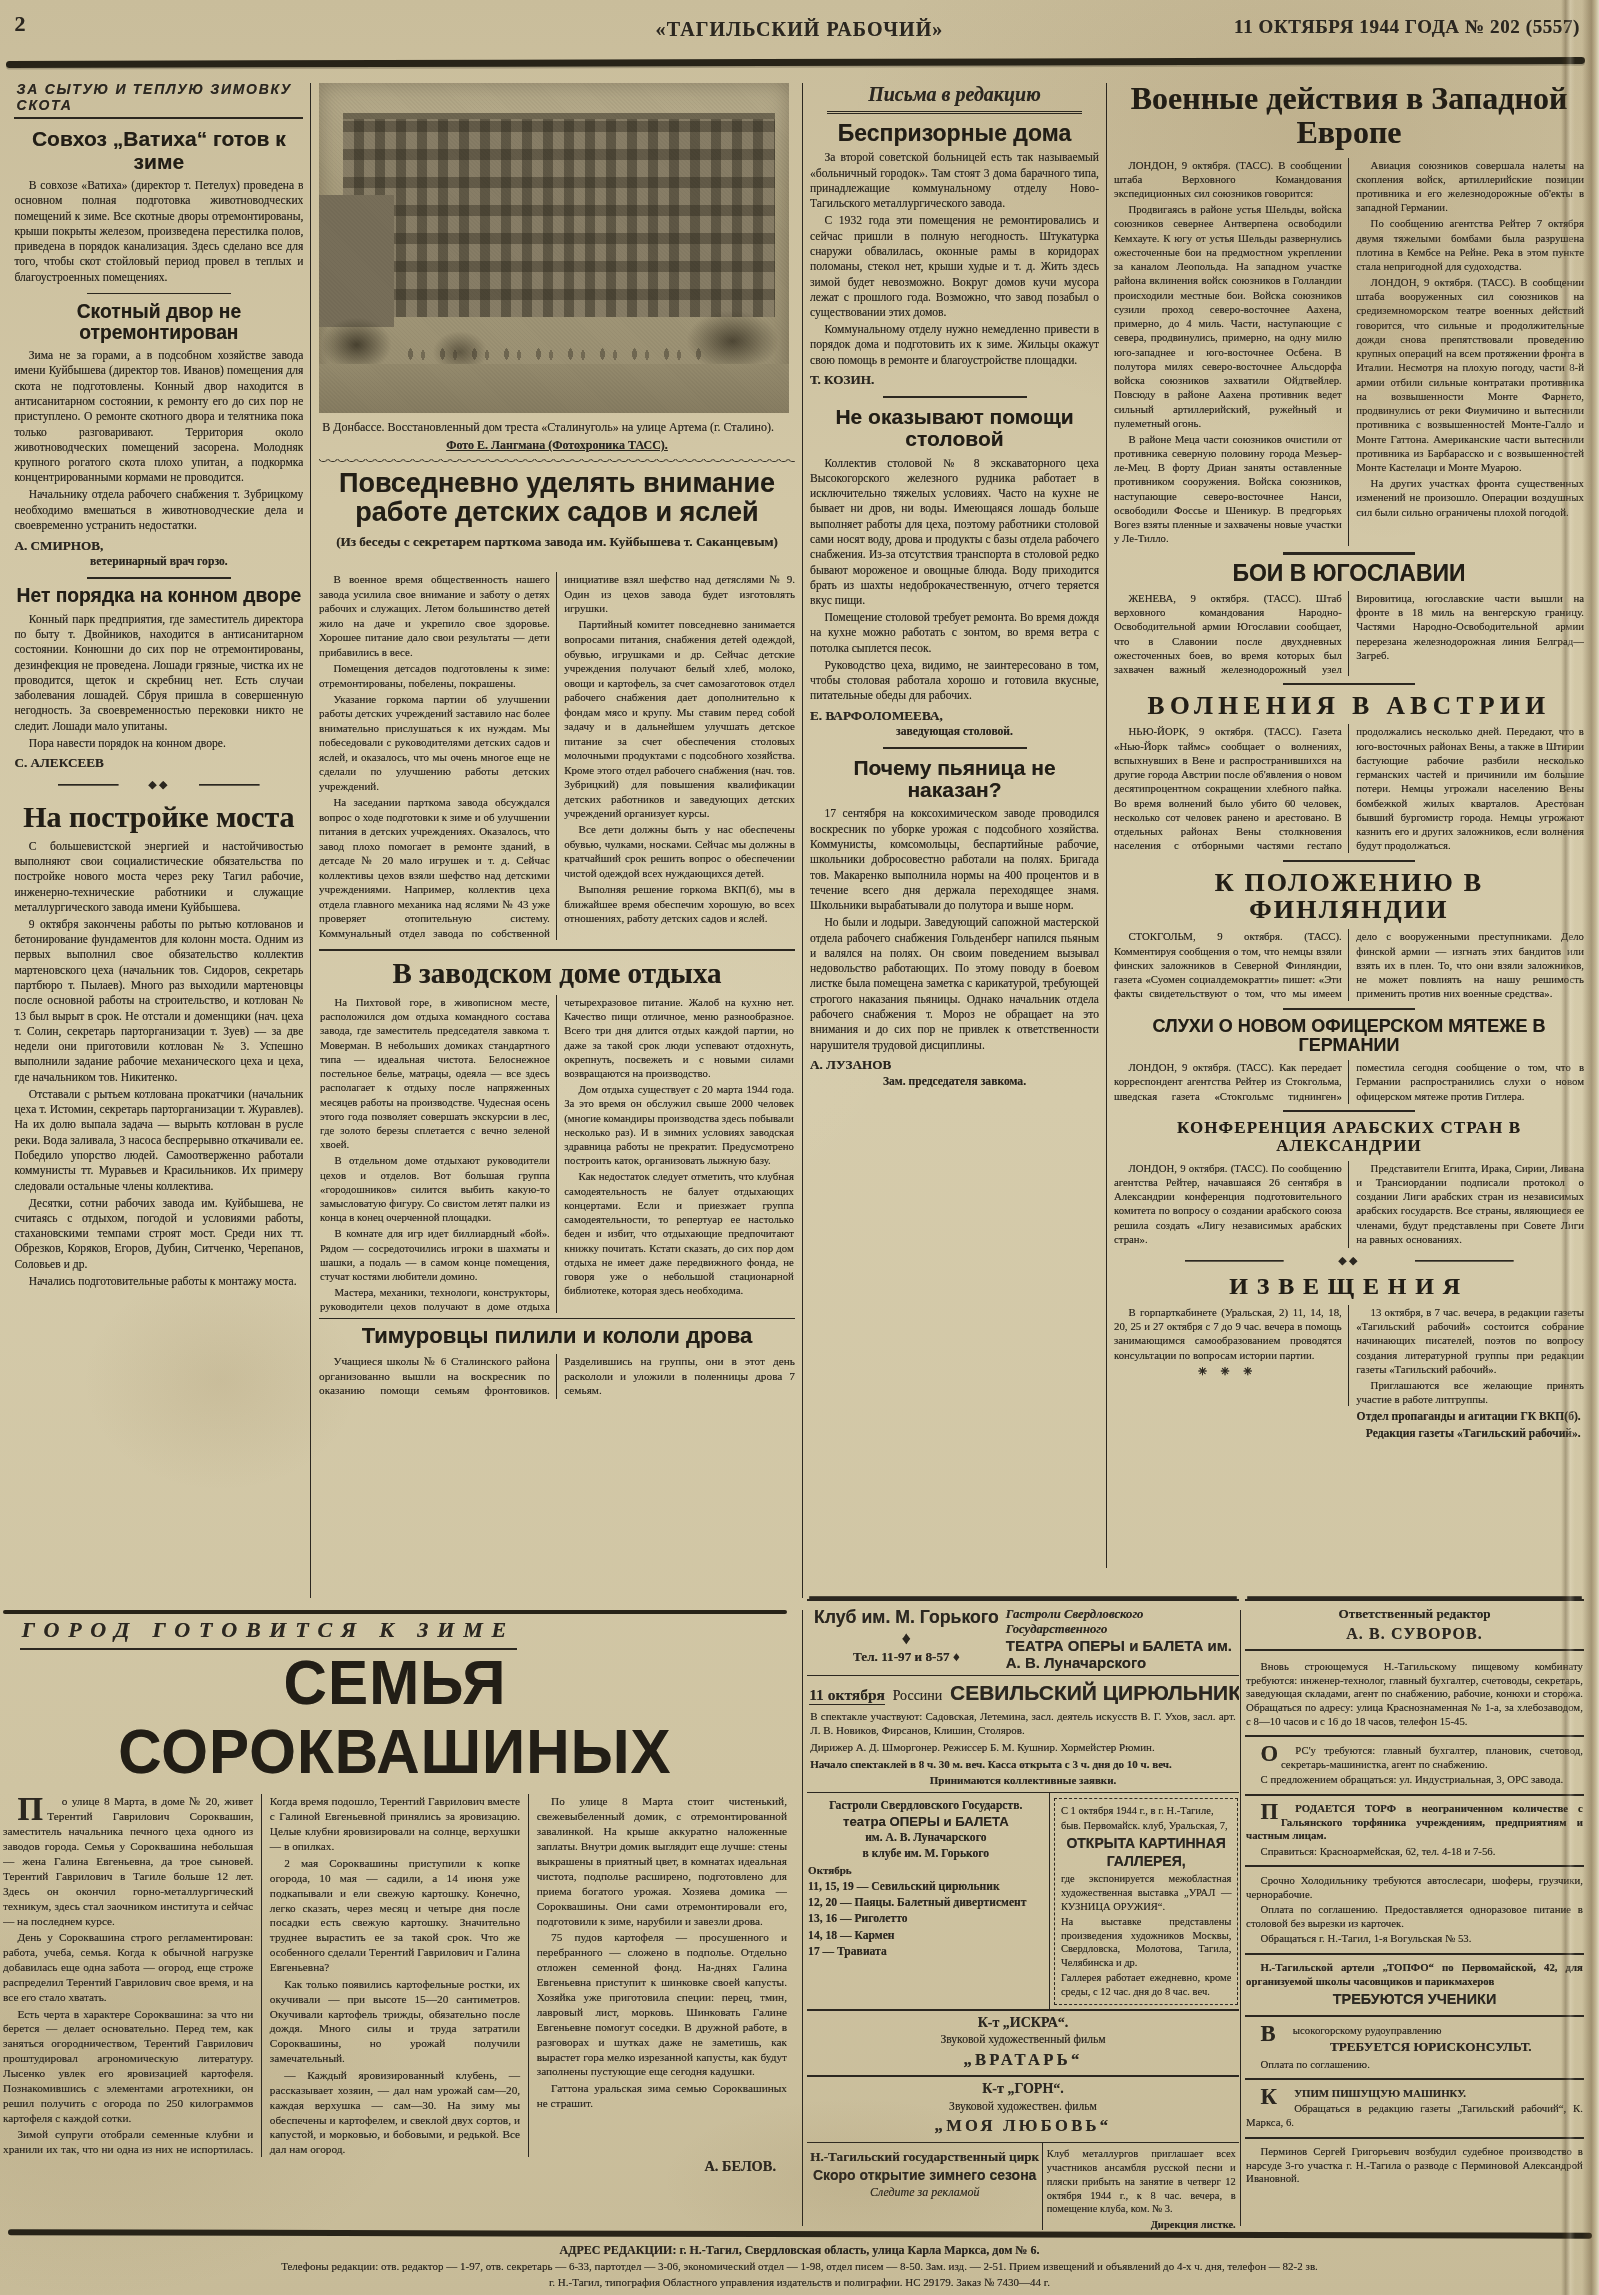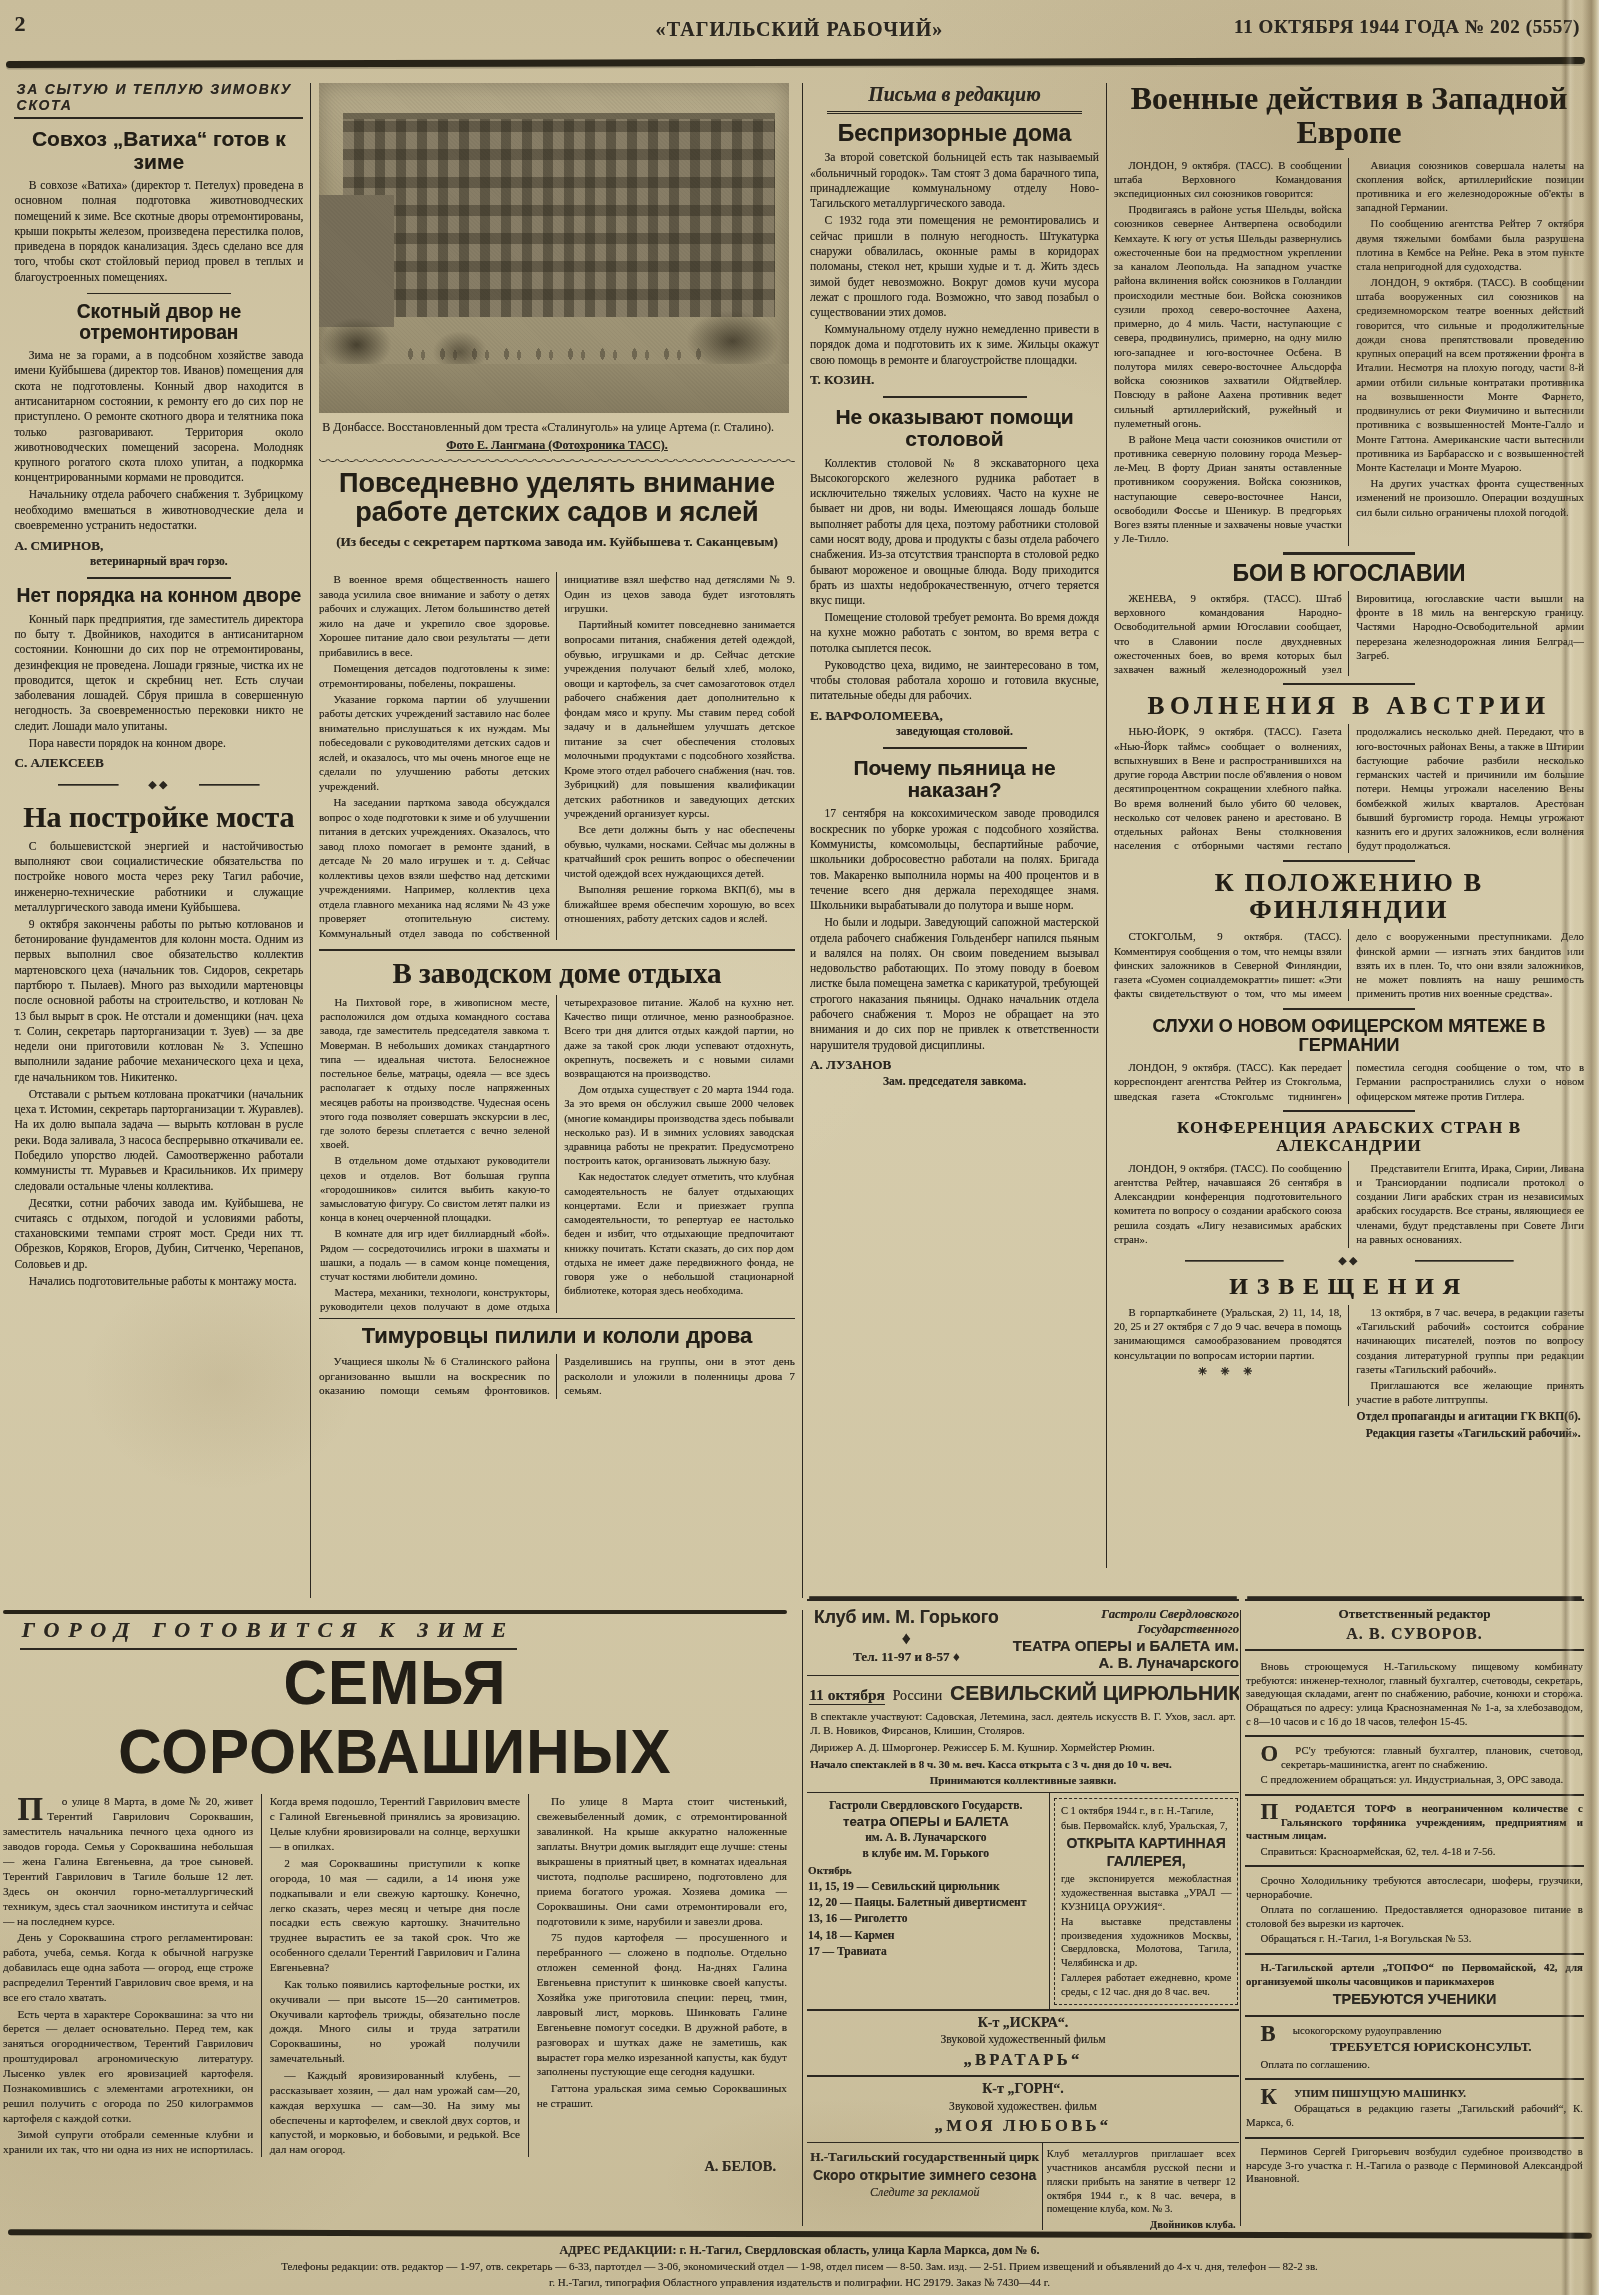--- a/index.html
+++ b/index.html
@@ -116,21 +116,21 @@
 
   
   #midb{left:807px;top:1599px;width:432px;height:629px;font-size:11px;}
   .box-top{border-top:2.8px solid #2b2720;box-shadow:0 -5px 0 -2.2px #2b2720;}
   #theatre-head{display:flex;border-bottom:1.7px solid #2b2720;padding:5.5px 0 4.4px;}
   #th-club{width:46%;text-align:center;border-right:0;}
   #th-club .l1{font-size:17.7px;font-weight:bold;font-family:"Liberation Sans",sans-serif;}
   #th-club .l2{font-size:13.2px;font-weight:bold;}
   #th-club .l1::after{content:" ♦";}
   #th-club .l2::after{content:"  ♦";}
-  #th-tour{width:54%;text-align:right;}
+  #th-tour{width:54%;text-align:left;}
   #th-tour .l1{font-size:12.7px;font-weight:bold;font-style:italic;}
   #th-tour .l2{font-size:15px;font-weight:bold;font-family:"Liberation Sans",sans-serif;}
   #opera-line{display:flex;align-items:baseline;gap:7.7px;padding:5.5px 2.2px 1.1px;}
   #op-date{font-size:15.5px;font-weight:bold;border-bottom:1.7px solid #2b2720;white-space:nowrap;}
   #op-comp{font-size:14px;white-space:nowrap;}
   #op-name{font-size:21px;font-weight:bold;font-family:"Liberation Sans",sans-serif;white-space:nowrap;}
   .th-line{font-size:11px;text-indent:0;margin:2.2px 3.3px;}
   .th-bold{font-weight:bold;}
   .th-center{text-align:center;}
   #rep-row{display:flex;border-top:1.7px solid #2b2720;margin-top:4.4px;}
@@ -424,21 +424,21 @@
       <p class="cin-film">„МОЯ ЛЮБОВЬ“</p>
     </div>
     <div id="show-row">
       <div id="circus">
         <p class="b1">Н.-Тагильский государственный цирк</p>
         <p class="b2">Скоро открытие зимнего сезона</p>
         <p class="b3">Следите за рекламой</p>
       </div>
       <div id="metalclub">
         <p>Клуб металлургов приглашает всех участников ансамбля русской песни и пляски прибыть на занятие в четверг 12 октября 1944 г., к 8 час. вечера, в помещение клуба, ком. № 3.</p>
-        <p class="sg">Двойников клуба.</p>
+        <p class="sg">Дирекция листке.</p>
       </div>
     </div>
 
   </section>
 
   <section id="rightb" class="box-top">
     <div id="editor">
       <p id="ed-label">Ответственный редактор</p>
       <p id="ed-name">А. В. СУВОРОВ.</p>
     </div>

